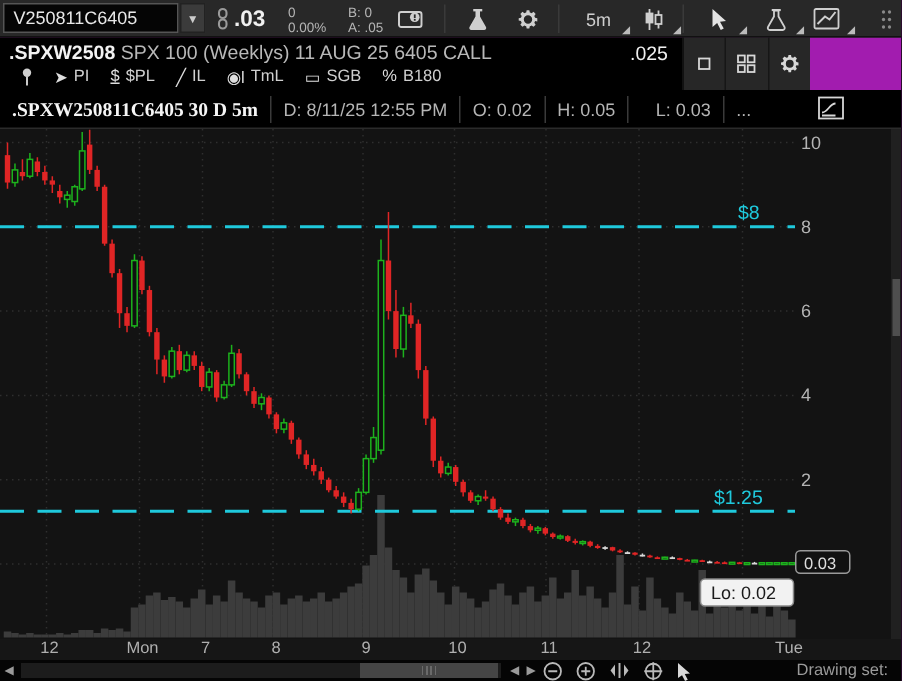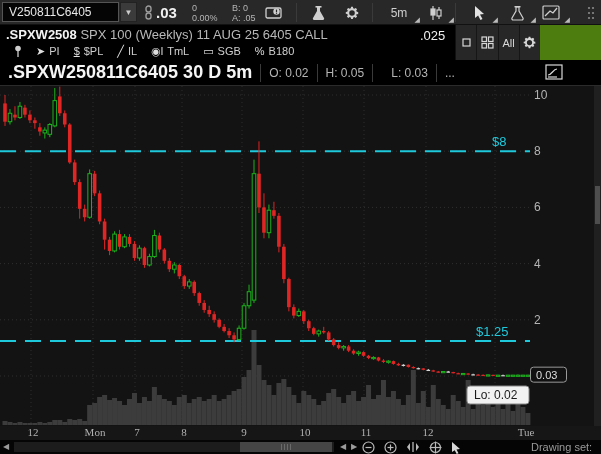--- a/index.html
+++ b/index.html
@@ -1,17 +1,17 @@
 <!DOCTYPE html>
 <html><head>
 <meta charset="utf-8">
 <style>
   html,body{margin:0;padding:0;background:#000;}
   *{box-sizing:border-box;font-family:"Liberation Sans","DejaVu Sans",sans-serif;}
-  .app{position:relative;width:601px;height:454px;background:#4d7c0f;overflow:hidden;}
+  .app{position:relative;width:601px;height:454px;background:#a21caf;overflow:hidden;}
 
   
   .row1{position:absolute;left:0;top:0;width:601px;height:25px;background:#282828;border-bottom:1px solid #111;}
   .row1 .abs{position:absolute;top:0;height:25px;display:flex;align-items:center;}
   .symbol-box{left:2px;top:2px!important;height:20px!important;width:117px;background:#050505;border:1px solid #555;color:#e8e8e8;
     font-size:12px;padding-left:6px;display:flex;align-items:center;}
   .symbol-caret{left:120px;top:2px!important;height:20px!important;width:17px;background:#3b3b3b;color:#ccc;font-size:8px;
     display:flex;align-items:center;justify-content:center;border:1px solid #222;}
   .last-price{left:156px;color:#f0f0f0;font-weight:bold;font-size:15px;}
   .mini-stack{flex-direction:column;align-items:flex-start!important;justify-content:center;color:#b5b5b5;font-size:9px;line-height:10px;}
@@ -27,31 +27,31 @@
   .row2-price{position:absolute;left:420px;top:3px;color:#f0f0f0;font-size:13px;}
   .tools-line{position:absolute;left:14px;top:18px;height:16px;display:flex;align-items:center;gap:14px;color:#cfcfcf;font-size:11px;}
   .tool{display:flex;align-items:center;gap:4px;white-space:nowrap;}
   .tool .glyph{color:#dedede;font-size:11px;}
   .right-btns{position:absolute;right:0;top:0;height:35px;left:455px;background:#272727;display:flex;border-left:1px solid #111;}
   .rbtn{flex:1;display:flex;align-items:center;justify-content:center;color:#d8d8d8;border-left:1px solid #161616;font-size:11px;}
 
   
   .row3{position:absolute;left:0;top:60px;width:601px;height:26px;background:#000;border-bottom:1px solid #2b2b2b;display:flex;align-items:center;}
   .row3 .cell{height:18px;display:flex;align-items:center;padding:0 8px;border-left:1px solid #3a3a3a;color:#b5b5b5;font-size:12px;white-space:nowrap;}
-  .row3 .title-cell{border-left:none;color:#f5f5f5;font-weight:bold;font-size:18px;padding-left:8px;}
+  .row3 .title-cell{border-left:none;color:#f5f5f5;font-weight:bold;font-size:13px;padding-left:8px;font-family:Liberation Serif, serif;}
   .row3-icon{position:absolute;right:38px;top:4px;}
 
   
   .chart-area{position:absolute;left:0;top:86px;width:601px;height:340px;background:#131313;}
   .vscroll{position:absolute;right:0;top:86px;width:7px;height:340px;background:#202020;}
   .vscroll .thumb{position:absolute;left:1px;width:5px;top:100px;height:38px;background:#4e4e4e;}
 
   
   .xaxis{position:absolute;left:0;top:426px;width:601px;height:14px;background:#161616;}
-  .xaxis span{position:absolute;transform:translateX(-50%);color:#b0b0b0;font-size:11px;top:0;font-family:Liberation Serif, serif;}
+  .xaxis span{position:absolute;transform:translateX(-50%);color:#b0b0b0;font-size:11px;top:0;}
 
   
   .footer{position:absolute;left:0;top:440px;width:601px;height:14px;background:#050505;display:flex;align-items:center;}
   .hscroll-track{position:absolute;left:14px;top:2px;width:320px;height:10px;background:#1c1c1c;}
   .hscroll-thumb{position:absolute;left:226px;top:0;width:92px;height:10px;background:#454545;}
   .grip{position:absolute;left:50%;top:2px;width:10px;height:6px;transform:translateX(-50%);
     background:repeating-linear-gradient(90deg,#6a6a6a 0 1px,transparent 1px 3px);}
   .f-arrow{position:absolute;color:#9a9a9a;font-size:8px;top:2px;}
   .f-icons{position:absolute;left:362px;top:0;height:14px;display:flex;align-items:center;gap:9px;}
   .drawing-set{position:absolute;left:492px;top:1px;color:#9a9a9a;font-size:11px;padding-left:39px;}
@@ -219,32 +219,32 @@
       <div class="rbtn">
         <svg width="13" height="13" viewBox="0 0 13 13">
             <g fill="none" stroke="#d8d8d8" stroke-width="1.2">
               <rect x="1" y="1" width="4.5" height="4.5"></rect>
               <rect x="7.5" y="1" width="4.5" height="4.5"></rect>
               <rect x="1" y="7.5" width="4.5" height="4.5"></rect>
               <rect x="7.5" y="7.5" width="4.5" height="4.5"></rect>
             </g>
           </svg>
       </div>
-      <div class="rbtn">All</div>
       <div class="rbtn">
         <svg width="15" height="15" viewBox="0 0 16 16">
             <path fill="#d8d8d8" d="M8 5.2A2.8 2.8 0 1 0 8 10.8 2.8 2.8 0 0 0 8 5.2zm6.2 4.1-1.5-.3a4.8 4.8 0 0 1-.5 1.2l.9 1.3-1.4 1.4-1.3-.9c-.4.2-.8.4-1.2.5l-.3 1.5H7.1l-.3-1.5c-.4-.1-.8-.3-1.2-.5l-1.3.9-1.4-1.4.9-1.3c-.2-.4-.4-.8-.5-1.2l-1.5-.3V7.1l1.5-.3c.1-.4.3-.8.5-1.2l-.9-1.3 1.4-1.4 1.3.9c.4-.2.8-.4 1.2-.5l.3-1.5h1.8l.3 1.5c.4.1.8.3 1.2.5l1.3-.9 1.4 1.4-.9 1.3c.2.4.4.8.5 1.2l1.5.3z"></path>
             <circle cx="8" cy="8" r="1.6" fill="#272727"></circle>
           </svg>
       </div>
     </div>
   </div>
 
   <div class="row3">
     <div class="cell title-cell">.SPXW250811C6405 30 D 5m</div>
+    <div class="cell">D: 8/11/25 12:55 PM</div>
     <div class="cell">O: 0.02</div>
     <div class="cell">H: 0.05</div>
 
     <div class="cell" style="border-left: 1px solid rgb(58, 58, 58); padding-left: 18px;">L: 0.03</div>
     <div class="cell">...</div>
     <div class="row3-icon">
       <svg width="18" height="16" viewBox="0 0 18 16">
           <rect x="1" y="1" width="16" height="14" fill="none" stroke="#d8d8d8" stroke-width="1.2"></rect>
           <path d="M3 11c4 0 5-6 9-6" fill="none" stroke="#d8d8d8" stroke-width="1.2"></path>
           <line x1="3" y1="13" x2="12" y2="13" stroke="#d8d8d8" stroke-width="1.2"></line>

